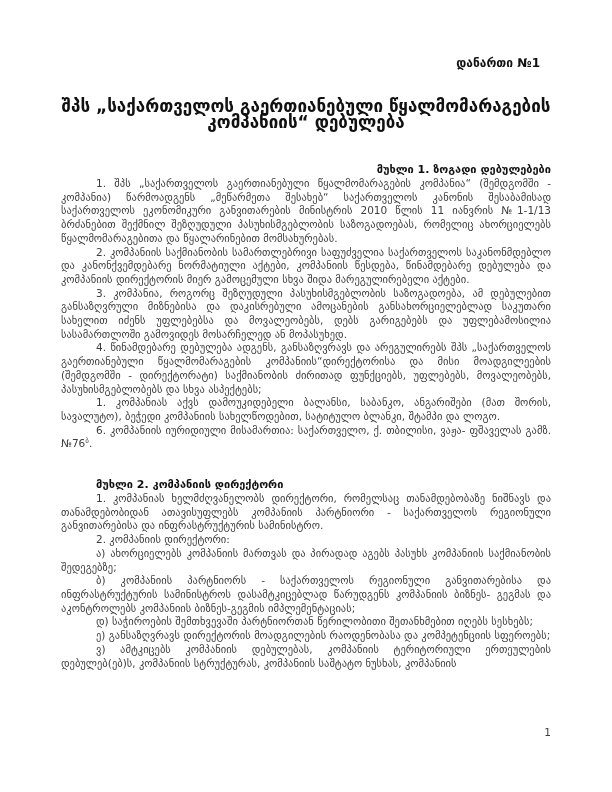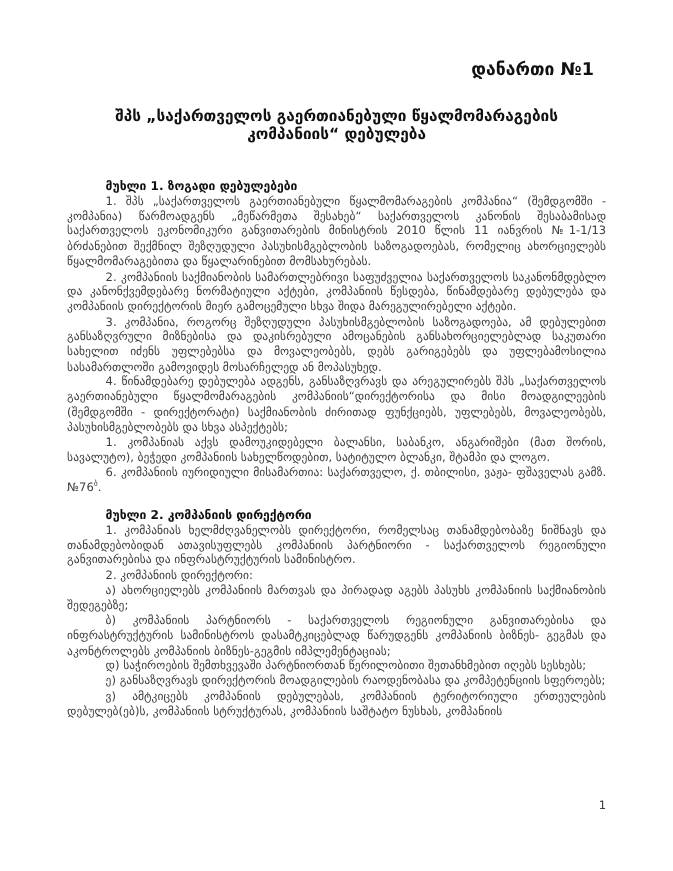--- a/index.html
+++ b/index.html
@@ -13,44 +13,44 @@
     height: 792px;
     background: #ffffff;
     box-sizing: border-box;
     padding: 56px 61px 0 61px;
     font-family: "DejaVu Sans", sans-serif;
     overflow: hidden;
   }
   .annex-label {
     text-align: right;
     font-weight: bold;
-    font-size: 16px;
+    font-size: 12px;
     line-height: 14px;
     color: #111111;
     padding-right: 11px;
     margin: 0;
   }
   .doc-title {
     text-align: center;
     font-weight: bold;
-    font-size: 14px;
+    font-size: 17px;
     line-height: 16px;
     color: #111111;
     margin: 28px 0 0 0;
   }
   .article-heading {
     font-weight: bold;
     font-size: 11px;
     line-height: 14px;
     color: #111111;
     text-indent: 35px;
     margin: 0;
   }
-  .heading-article1 { margin-top: 33px; }
-  .heading-article2 { margin-top: 11px; }
+  .heading-article1 { margin-top: 33px; text-align: right; }
+  .heading-article2 { margin-top: 27px; }
   .para {
     font-size: 10.5px;
     line-height: 13.7px;
     color: #3d3d3d;
     text-align: justify;
     text-indent: 35px;
     margin: 0;
   }
   .para sup {
     font-size: 7px;

